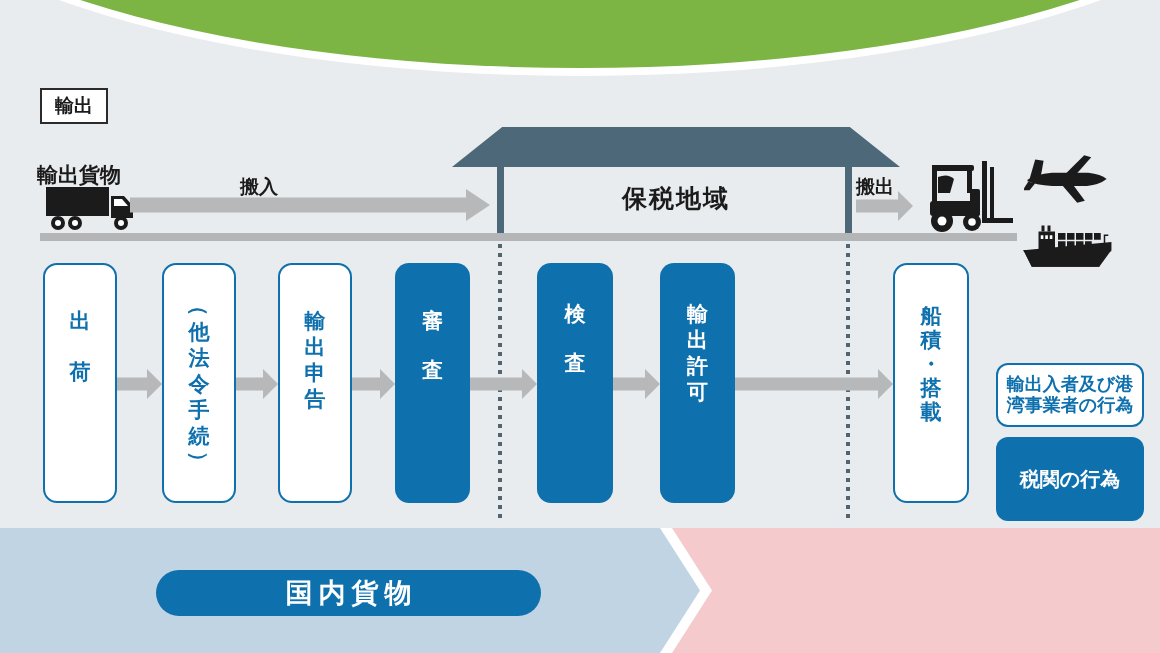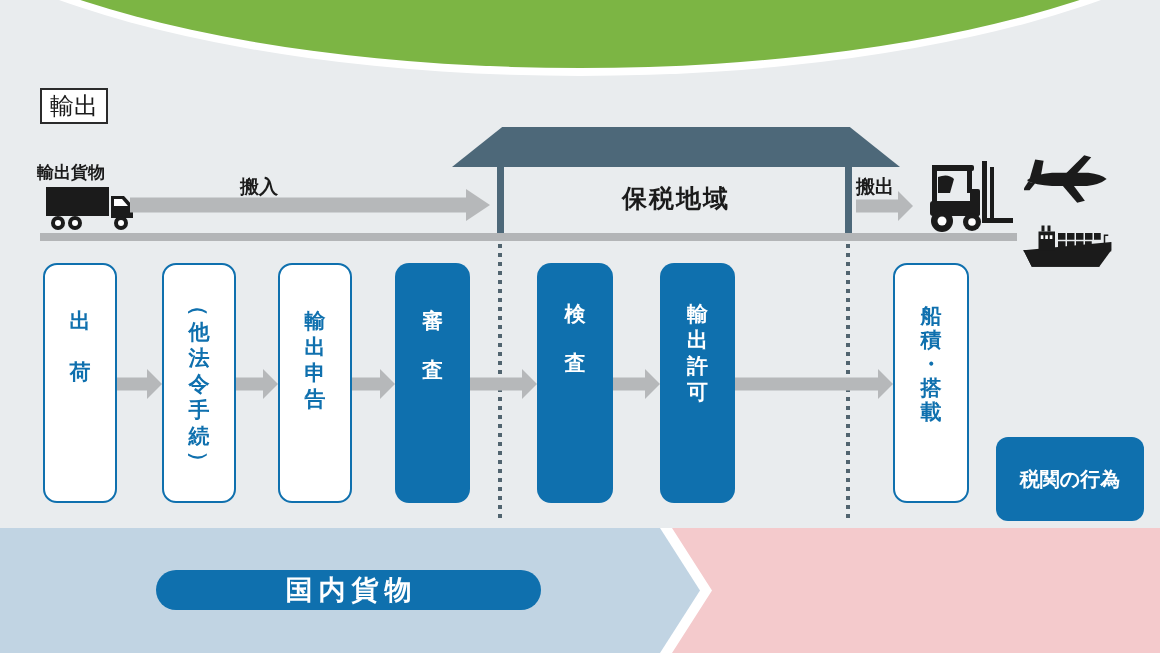--- a/index.html
+++ b/index.html
@@ -18,23 +18,23 @@
   html,body{margin:0;padding:0;}
   body{font-family:"Liberation Sans","DejaVu Sans",sans-serif;background:#fff;}
   .stage{position:relative;width:1160px;height:653px;background:var(--bg);overflow:hidden;}
 
   
   .arc-white{position:absolute;left:-130px;top:-398px;width:1420px;height:474px;border-radius:50%;background:#ffffff;}
   .arc-green{position:absolute;left:-120px;top:-386px;width:1400px;height:454px;border-radius:50%;background:var(--green);}
   .main-title{position:absolute;left:0;right:0;top:13px;text-align:center;color:#fff;font-size:28px;font-weight:700;letter-spacing:1px;}
 
   
-  .export-tag{position:absolute;left:40px;top:88px;width:64px;height:32px;background:#fff;border:2px solid #2b2b2b;display:flex;align-items:center;justify-content:center;font-size:24px;font-weight:400;color:var(--ink);text-align:right;}
-
-  .cargo-label{position:absolute;left:37px;top:161px;font-size:17px;font-weight:700;color:var(--ink);}
+  .export-tag{position:absolute;left:40px;top:88px;width:64px;height:32px;background:#fff;border:2px solid #2b2b2b;display:flex;align-items:center;justify-content:center;font-size:19px;font-weight:700;color:var(--ink);text-align:right;}
+
+  .cargo-label{position:absolute;left:37px;top:161px;font-size:21px;font-weight:700;color:var(--ink);}
   .label-sm{position:absolute;font-size:19px;font-weight:700;color:var(--ink);text-align:left;}
 
   
   .roof{position:absolute;left:452px;top:127px;width:448px;height:40px;background:var(--slate);clip-path:polygon(11.2% 0,88.8% 0,100% 100%,0 100%);}
   .pillar{position:absolute;top:167px;width:7px;height:66px;background:var(--slate);}
   .bonded-label{position:absolute;left:560px;top:182px;width:232px;text-align:center;font-size:25px;font-weight:700;letter-spacing:2px;color:var(--ink);}
   .road{position:absolute;left:40px;top:233px;width:977px;height:8px;background:var(--road);}
 
   .dotline{position:absolute;top:244px;height:278px;width:4px;z-index:1;
     background-image:repeating-linear-gradient(to bottom,var(--dot) 0 4px,transparent 4px 9px);}
@@ -65,21 +65,21 @@
     display:flex;align-items:center;justify-content:center;color:#fff;font-size:20px;font-weight:700;}
 
   
   .bands{position:absolute;left:0;top:528px;width:1160px;height:125px;background:#fff;}
   .band-blue{position:absolute;left:0;top:0;width:700px;height:125px;background:var(--band-blue);
     clip-path:polygon(0 0,660px 0,100% 50%,660px 100%,0 100%);}
   .band-pink{position:absolute;left:672px;top:0;width:488px;height:125px;background:var(--band-pink);
     clip-path:polygon(0 0,100% 0,100% 100%,0 100%,40px 50%);}
   .pill{position:absolute;border-radius:24px;display:flex;align-items:center;justify-content:center;
     color:#fff;font-weight:700;z-index:4;}
-  .pill-domestic{left:156px;top:570px;width:385px;height:40px;background:var(--blue);font-size:27px;letter-spacing:6px;text-indent:6px;}
+  .pill-domestic{left:156px;top:570px;width:385px;height:46px;background:var(--blue);font-size:27px;letter-spacing:6px;text-indent:6px;}
   .pill-foreign{left:779px;top:582px;width:328px;height:45px;background:var(--red);font-size:26px;letter-spacing:5px;text-indent:5px;}
   .permit-note{position:absolute;left:741px;top:551px;width:400px;text-align:center;color:var(--red);
     font-size:20px;font-weight:700;z-index:4;}
 
   .icon{position:absolute;}
   .icon svg{display:block;width:100%;height:100%;}
 </style>
 </head>
 <body>
 
@@ -250,20 +250,24 @@
     </div>
   <div class="harrow" style="left:613px;top:369px;width:47px;">
       <div class="shaft"></div>
       <div class="head"></div>
     </div>
   <div class="harrow" style="left:735px;top:369px;width:158px;">
       <div class="shaft"></div>
       <div class="head"></div>
     </div>
 
+  <div class="legend-white">
+    <div>輸出入者及び港</div>
+    <div>湾事業者の行為</div>
+  </div>
   <div class="legend-blue">税関の行為</div>
 
   <div class="bands">
     <div class="band-blue"></div>
     <div class="band-pink"></div>
   </div>
   <div class="pill pill-domestic">国内貨物</div>
 
 </div>
 

